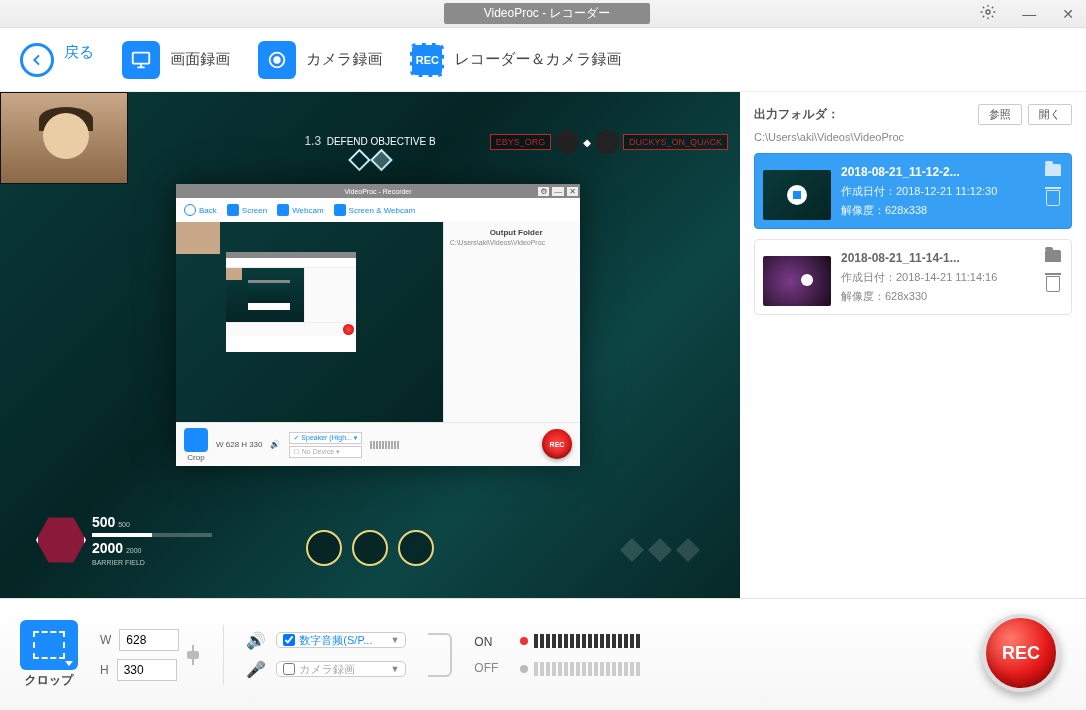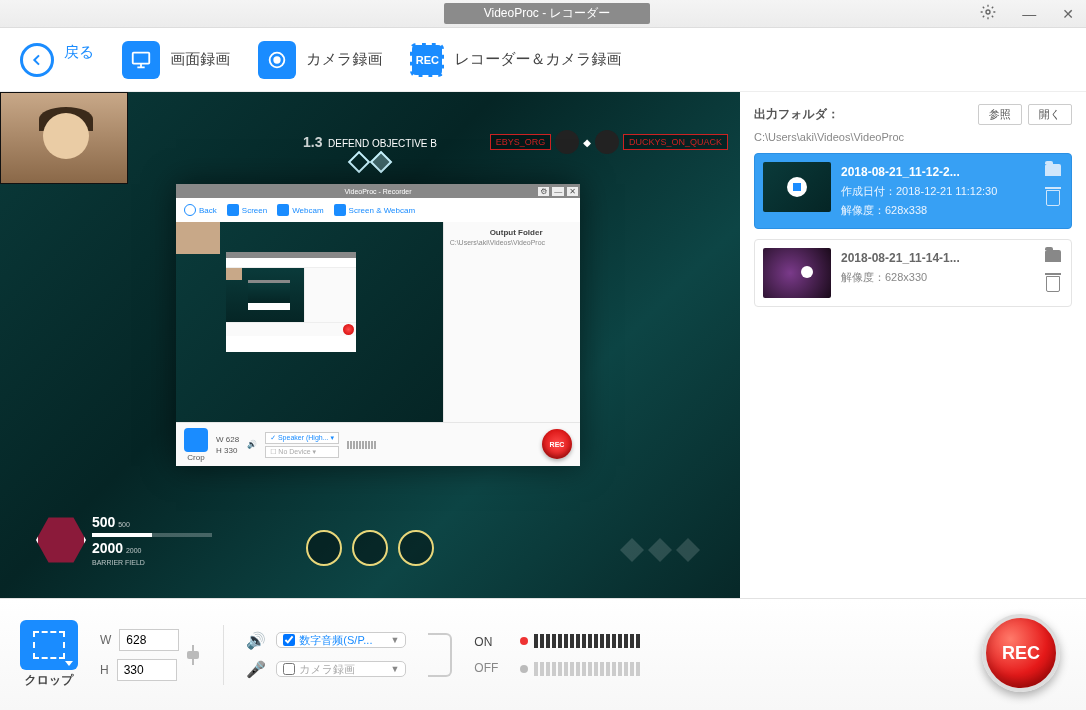--- a/index.html
+++ b/index.html
@@ -18,21 +18,21 @@
 .tool-item { display:flex; align-items:center; gap:10px; font-size:15px; color:#444; cursor:pointer;}
 .tool-icon { width:38px; height:38px; background:#1a8cff; border-radius:6px; display:flex; align-items:center; justify-content:center; color:#fff;}
 
 .main { display:flex; height:calc(100% - 28px - 64px - 112px);}
 .preview { width:740px; background:#000; position:relative; overflow:hidden;}
 .preview-game { position:absolute; inset:0; background:linear-gradient(135deg,#0a3a3a,#052525 40%,#0d4545 70%,#072828);}
 .webcam-pip { position:absolute; left:0; top:0; width:128px; height:92px; background:linear-gradient(#c8a888,#8a6848); border:1px solid #111;}
 .head { position:absolute; left:42px; top:20px; width:46px; height:46px; background:#eacca5; border-radius:50%;}
 .hair { position:absolute; left:38px; top:14px; width:54px; height:24px; background:#3b2a1a; border-radius:50% 50% 0 0;}
 .hud-top { position:absolute; top:42px; left:50%; transform:translateX(-50%); color:#fff; font-size:10px; text-align:center; white-space:nowrap;}
-.hud-top .sm { font-size:14px; opacity:.8;font-weight:bold;}
+.hud-top .sm { font-size:12px; opacity:.8;}
 .hud-right { position:absolute; top:38px; right:12px; display:flex; gap:4px; align-items:center;}
 .hud-right .name { color:#c22; font-size:9px; background:rgba(0,0,0,.4); padding:2px 5px; border:1px solid #c22;}
 .hud-right .port { width:24px; height:24px; background:#222; border-radius:50%;}
 .inner-win { position:absolute; left:176px; top:92px; width:404px; height:282px; background:#fff; box-shadow:0 0 30px rgba(0,0,0,.5);}
 .inner-tb { height:14px; background:#888; display:flex; align-items:center; justify-content:center; font-size:7px; color:#fff; position:relative;}
 .inner-tb-ctrl { position:absolute; right:2px; display:flex; gap:3px; font-size:8px; color:#555;}
 .inner-tb-ctrl span { background:#eee; padding:0 2px;}
 .inner-toolbar { height:24px; display:flex; align-items:center; gap:10px; padding:0 8px; font-size:8px;}
 .inner-toolbar .ib { display:flex; align-items:center; gap:3px; color:#1a8cff;}
 .inner-toolbar .ic { width:12px; height:12px; background:#1a8cff; border-radius:2px;}
@@ -71,21 +71,21 @@
 .ability { width:36px; height:36px; border:2px solid #e9d77a; border-radius:50%; background:rgba(0,0,0,.4);}
 .hudr { position:absolute; right:40px; bottom:18px; display:flex; gap:4px;}
 .skill { width:24px; height:24px; background:rgba(255,255,255,.15); clip-path:polygon(50% 0,100% 50%,50% 100%,0 50%);}
 
 .sidepanel { flex:1; background:#fff; padding:12px 14px; font-size:12px; color:#666; overflow:auto;}
 .sp-head { display:flex; align-items:center; justify-content:space-between; margin-bottom:6px;}
 .sp-head .lbl { color:#555; font-weight:bold; font-size:12px;}
 .sp-head .btns { display:flex; gap:6px;}
 .sp-head .btns button { font-size:11px; padding:2px 10px; background:#fff; border:1px solid #ccc; border-radius:2px; color:#555; cursor:pointer;}
 .sp-path { font-size:11px; color:#888; margin-bottom:10px;}
-.rec-item { display:flex; gap:10px; padding:8px; border:1px solid #e4e4e4; border-radius:4px; margin-bottom:10px; position:relative; align-items:flex-start;}
+.rec-item { display:flex; gap:10px; padding:8px; border:1px solid #e4e4e4; border-radius:4px; margin-bottom:10px; position:relative; align-items:flex-end;}
 .rec-item.sel { background:#37a0f4; border-color:#2b90e4; color:#fff;}
 .rec-thumb { width:68px; height:50px; background:linear-gradient(135deg,#0a3a3a,#052525); border-radius:2px; position:relative; flex-shrink:0;}
 .rec-thumb .circ { position:absolute; left:50%; top:50%; transform:translate(-50%,-50%); width:20px; height:20px; background:#fff; border-radius:50%; display:flex; align-items:center; justify-content:center;}
 .rec-thumb .circ .sq { width:8px; height:8px; background:#1a8cff;}
 .rec-thumb.dark { background:linear-gradient(#2a0a0a,#120505);}
 .rec-thumb.dark2 { background:radial-gradient(circle at 40% 50%, #7a3a8a, #1a0a1a);}
 .rec-thumb.dark2 .dot{ position:absolute; left:38px; top:18px; width:12px;height:12px;background:#fff;border-radius:50%;}
 .rec-info { flex:1; font-size:11px; line-height:1.7;}
 .rec-info .name { font-weight:bold; font-size:12px;}
 .rec-item.sel .rec-info .sub { color:#eaf4ff;}
@@ -255,21 +255,21 @@
         <div class="inner-side">
           <div class="lbl">Output Folder</div>
           <div class="pth">C:\Users\aki\Videos\VideoProc</div>
         </div>
       </div>
       <div class="inner-foot">
         <div style="display:flex;flex-direction:column;align-items:center;gap:1px;">
             <div class="crop"></div>
             <span>Crop</span>
           </div>
-        <div style="display:flex;flex-direction:column;gap:2px;">
+        <div style="display:flex;flex-direction:row;gap:2px;">
           <div><span>W</span> <span>628</span></div>
           <div><span>H</span> <span>330</span></div>
         </div>
         <span>🔊</span>
         <div style="display:flex;flex-direction:column;gap:2px;">
           <div class="sel"><span>✓</span> <span>Speaker (High...</span> ▾</div>
           <div class="sel" style="color:#aaa;"><span>☐</span> <span>No Device</span> ▾</div>
         </div>
         <div class="bars">
             <i></i>
@@ -337,20 +337,21 @@
       </div>
     </div>
 
 
     <div class="rec-item">
       <div class="rec-thumb dark2">
           <div class="dot"></div>
         </div>
       <div class="rec-info">
         <div class="name">2018-08-21_11-14-1...</div>
+        <div class="sub">作成日付：2018-14-21 11:14:16</div>
         <div class="sub">解像度：628x330</div>
       </div>
       <div class="rec-icons">
         <div class="fold"></div>
         <div class="trash"></div>
       </div>
     </div>
   </div>
 </div>
 

